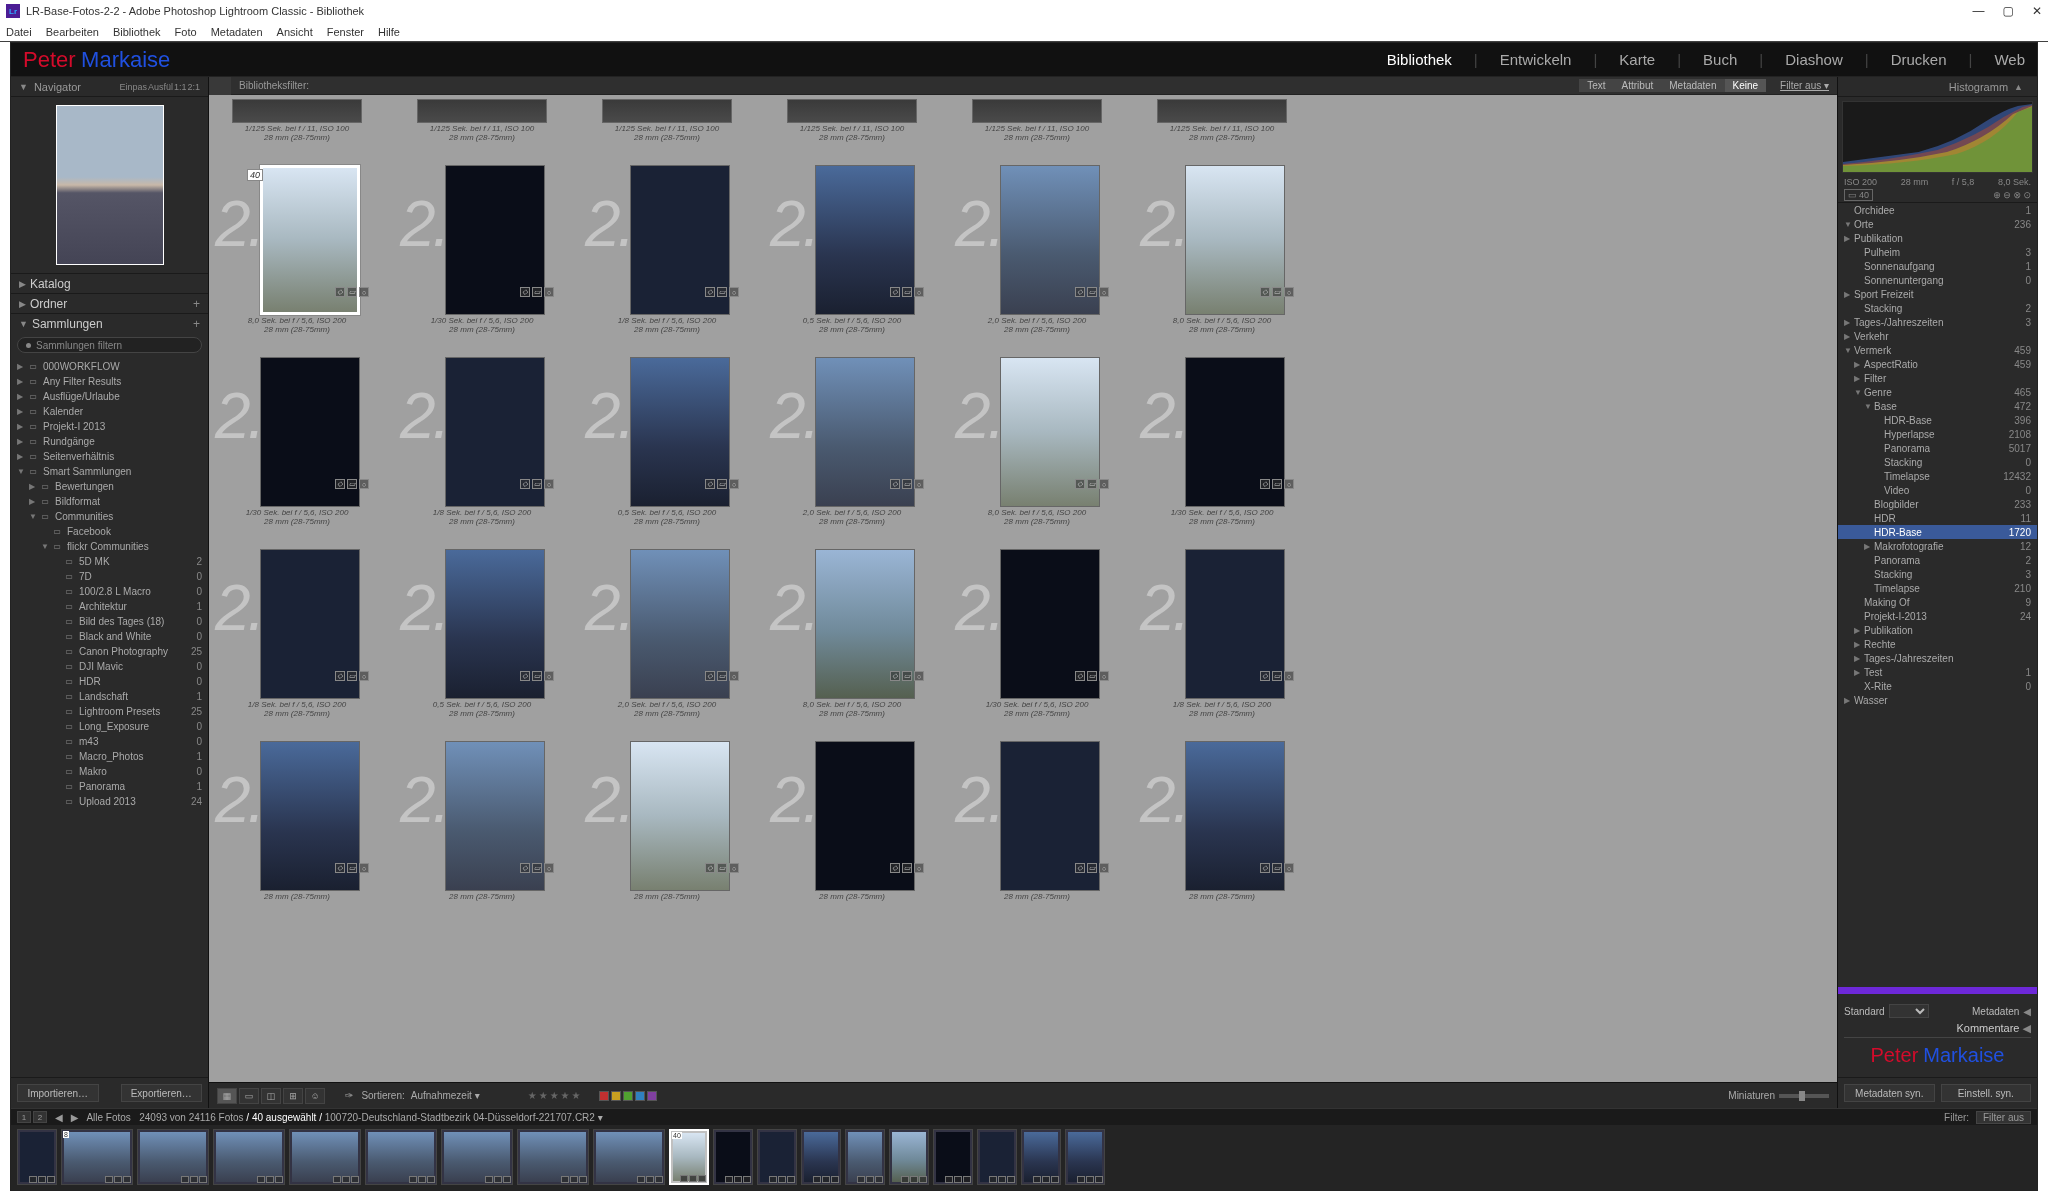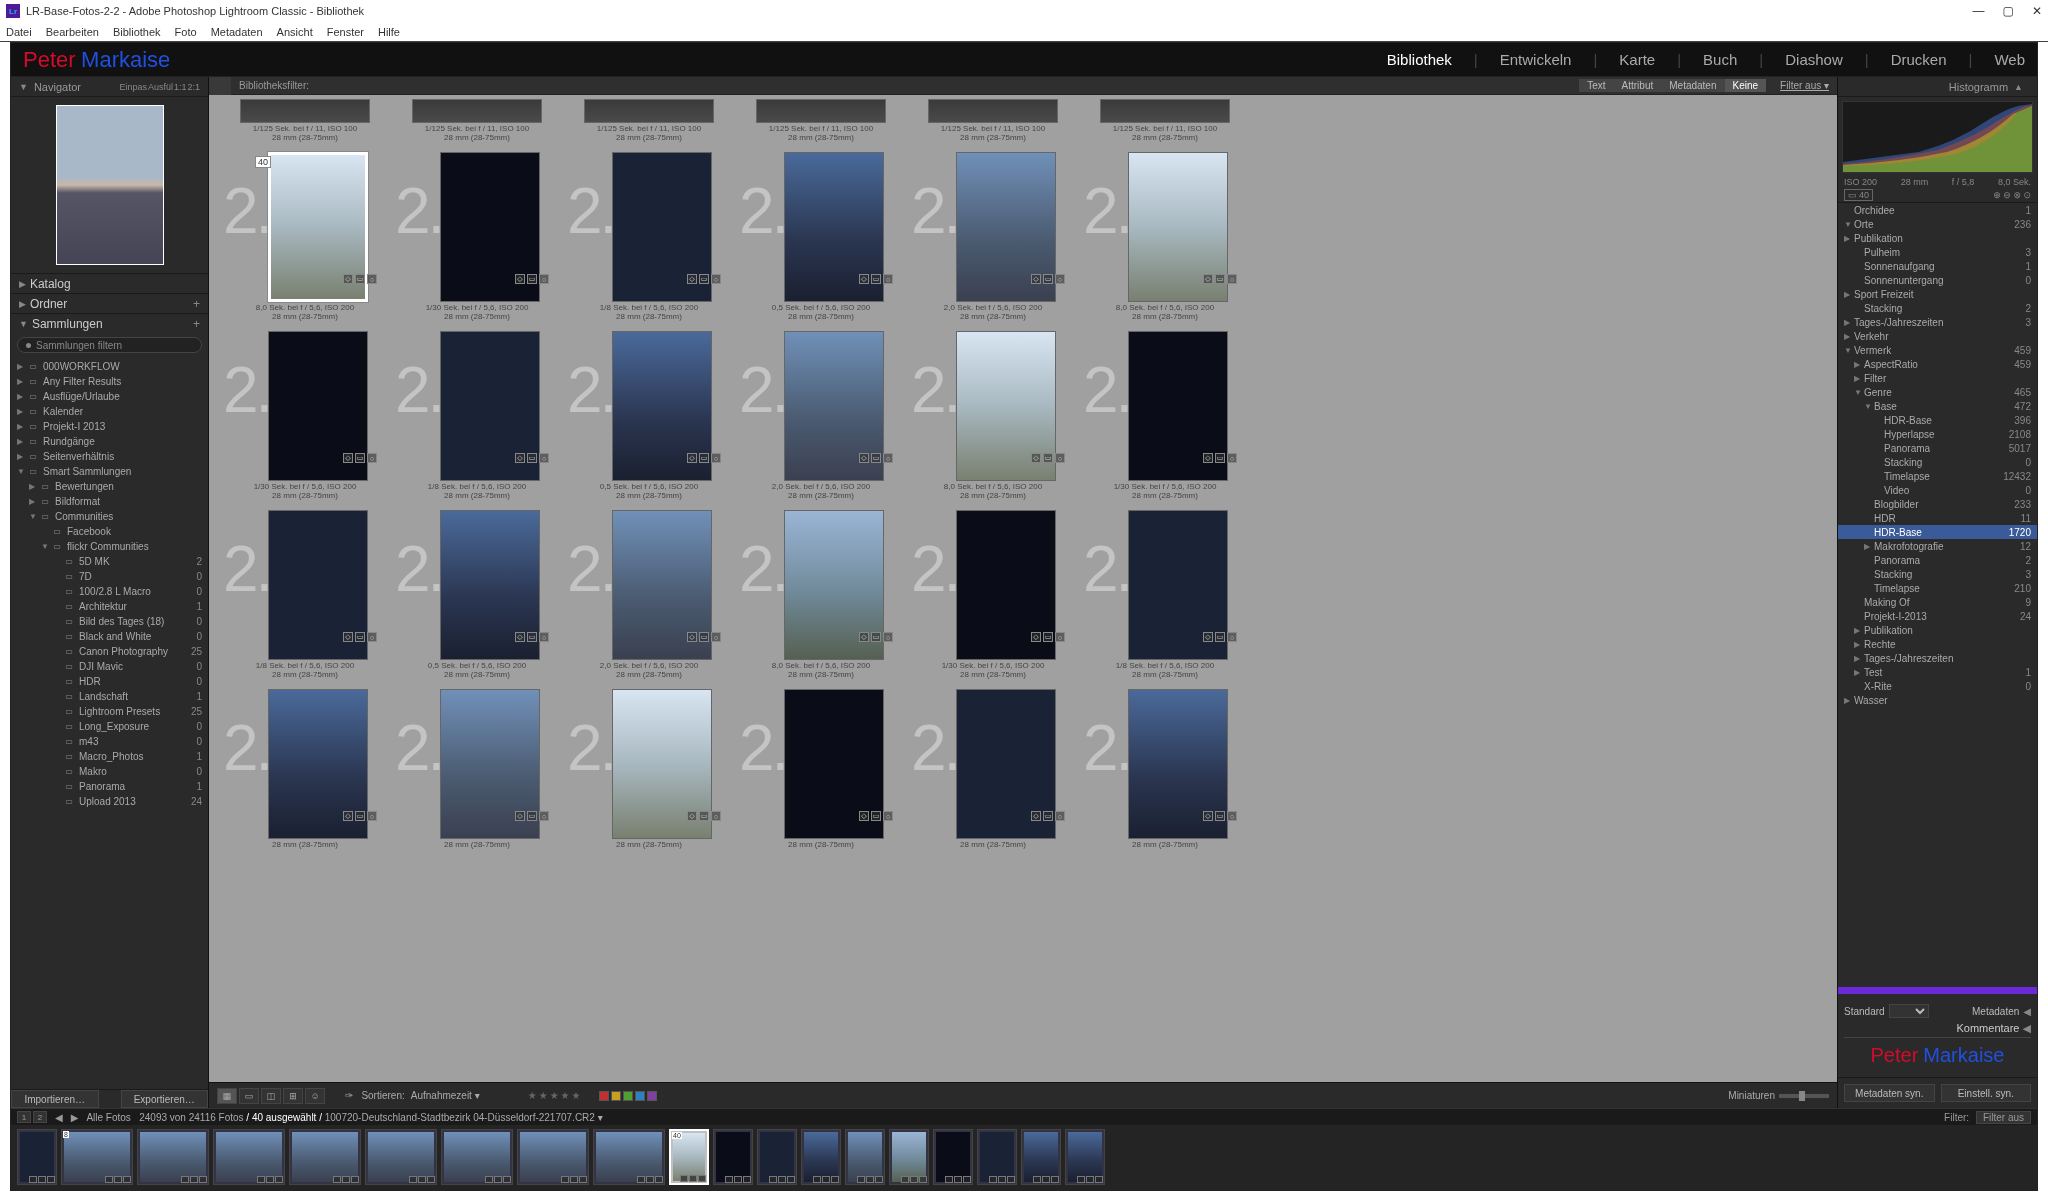--- a/index.html
+++ b/index.html
@@ -41,33 +41,33 @@
 .section-head .caret { margin-right: 4px; font-size: 9px; color: #888; }
 .section-head .plus { margin-left: auto; color: #888; font-size: 12px; }
 .filter-box { margin: 4px 6px; height: 16px; background: #222; border: 1px solid #444; border-radius: 8px; font-size: 10px; color: #888; display: flex; align-items: center; padding: 0 8px; }
 .filter-box .dot { width: 5px; height: 5px; border-radius: 50%; background: #888; margin-right: 5px; }
 .tree { flex: 1; overflow: hidden; padding: 2px 0; }
 .tree-item { display: flex; align-items: center; height: 15px; padding: 0 6px; font-size: 10px; color: #aaa; cursor: pointer; }
 .tree-item .ind { display: inline-block; }
 .tree-item .caret { width: 10px; font-size: 8px; color: #777; }
 .tree-item .ticon { width: 12px; height: 10px; margin-right: 4px; display: inline-flex; align-items: center; justify-content: center; font-size: 8px; color: #888; }
 .tree-item .count { margin-left: auto; color: #888; font-size: 10px; }
-.bottom-btns { display: flex; gap: 22px; border-top: 1px solid #1a1a1a; }
+.bottom-btns { display: flex; gap: 22px; padding: 6px; border-top: 1px solid #1a1a1a; }
 .bottom-btns button { flex: 1; height: 18px; background: #333; border: 1px solid #444; color: #bbb; font-size: 10px; cursor: pointer; }
 
 
 .center { flex: 1; display: flex; flex-direction: column; background: #393939; min-width: 0; }
 .filter-bar { height: 18px; background: #2f2f2f; display: flex; align-items: center; padding: 0 8px; font-size: 10px; color: #999; border-bottom: 1px solid #222; margin-left: 22px; }
 .filter-bar .tabs { margin-left: auto; display: flex; gap: 0; }
 .filter-bar .tabs span { padding: 1px 8px; background: #444; color: #bbb; font-size: 10px; cursor: pointer; }
 .filter-bar .tabs .active { background: #555; color: #fff; }
 .filter-bar .dropdown { margin-left: 14px; font-size: 10px; color: #aaa; text-decoration: underline; }
 
 .grid-scroll { flex: 1; overflow: hidden; background: #a0a0a0; position: relative; }
-.grid { display: grid; grid-template-columns: repeat(6, 168px); gap: 4px; padding: 0 12px; }
+.grid { display: grid; grid-template-columns: repeat(6, 168px); gap: 17px; padding: 0 4px; font-style: italic; }
 .cell { width: 168px; background: #a0a0a0; position: relative; padding: 4px 4px 2px 4px; }
 .cell .bignum { position: absolute; left: 2px; top: 26px; font-size: 64px; font-weight: 300; color: rgba(200,200,200,0.9); z-index: 0; letter-spacing: -3px; }
 .cell .thumb-wrap { position: relative; z-index: 1; margin-left: 26px; }
 .cell .thumb { width: 100px; height: 150px; background: #334; border: 1px solid #666; display: block; margin: 0 auto; }
 .cell.selected .thumb { border: 3px solid #fff; outline: 1px solid #888; }
 .cell .badge-40 { position: absolute; top: 4px; left: 4px; background: #fff; color: #333; font-size: 9px; padding: 0 2px; border: 1px solid #888; z-index: 3; }
 .cell .bot-icons { position: absolute; bottom: 18px; right: 8px; display: flex; gap: 2px; z-index: 2; }
 .cell .bot-icons span { width: 10px; height: 10px; background: rgba(50,50,50,0.6); border: 1px solid #888; font-size: 7px; color: #ccc; display: inline-flex; align-items: center; justify-content: center; }
 .cell .meta1 { font-size: 8px; color: #444; margin-top: 1px; white-space: nowrap; overflow: hidden; text-align: center; }
 .cell .meta2 { font-size: 8px; color: #444; white-space: nowrap; overflow: hidden; text-align: center; }

